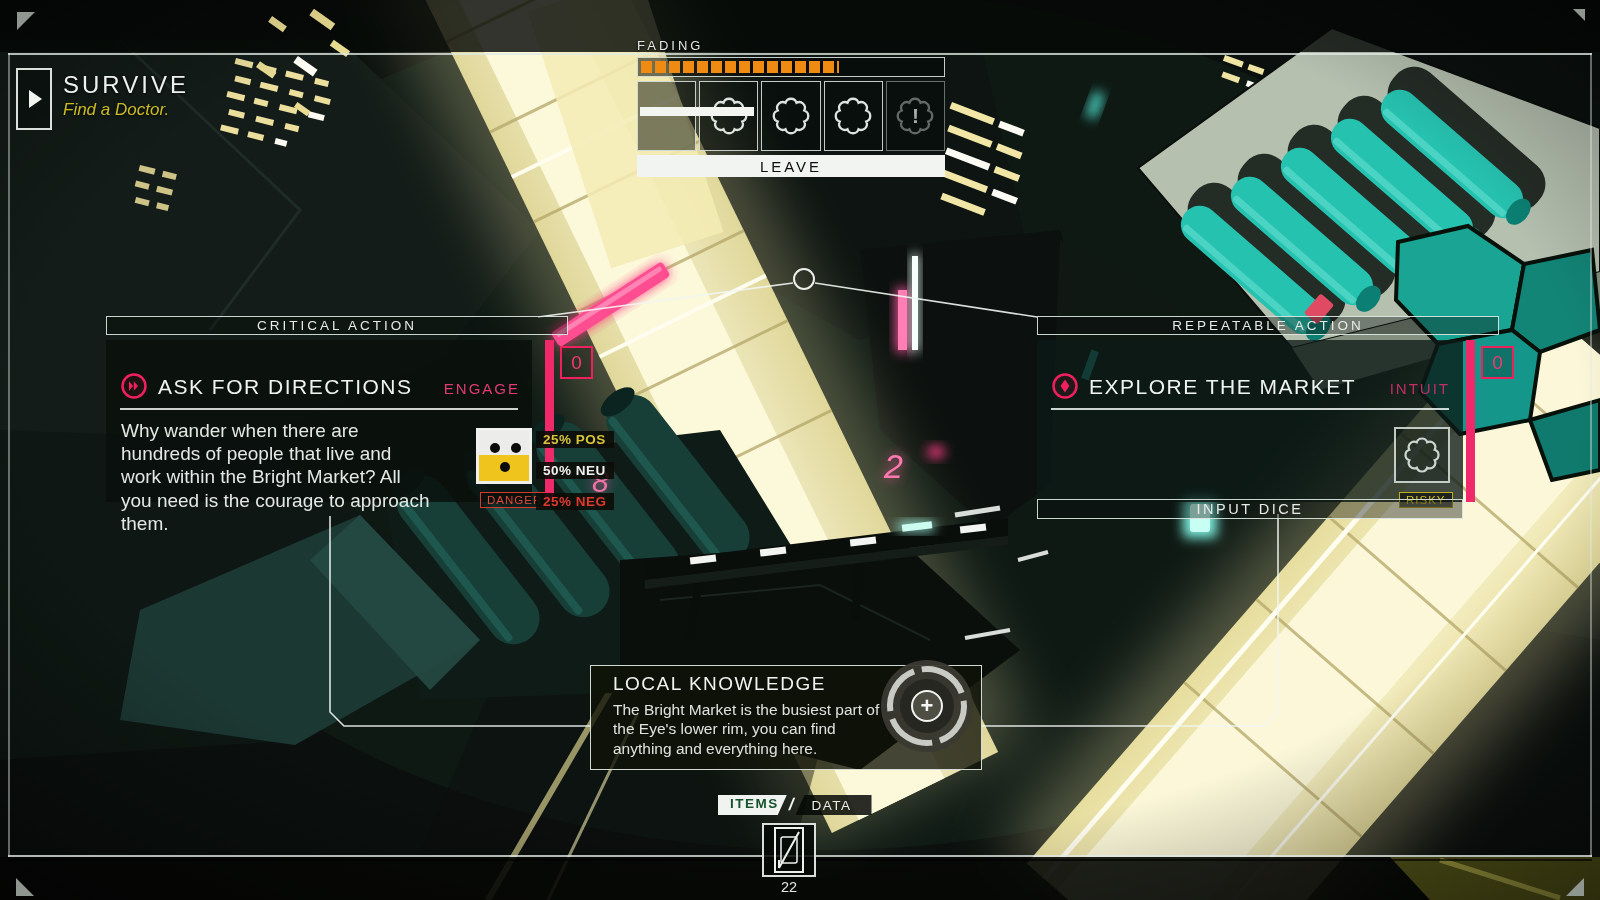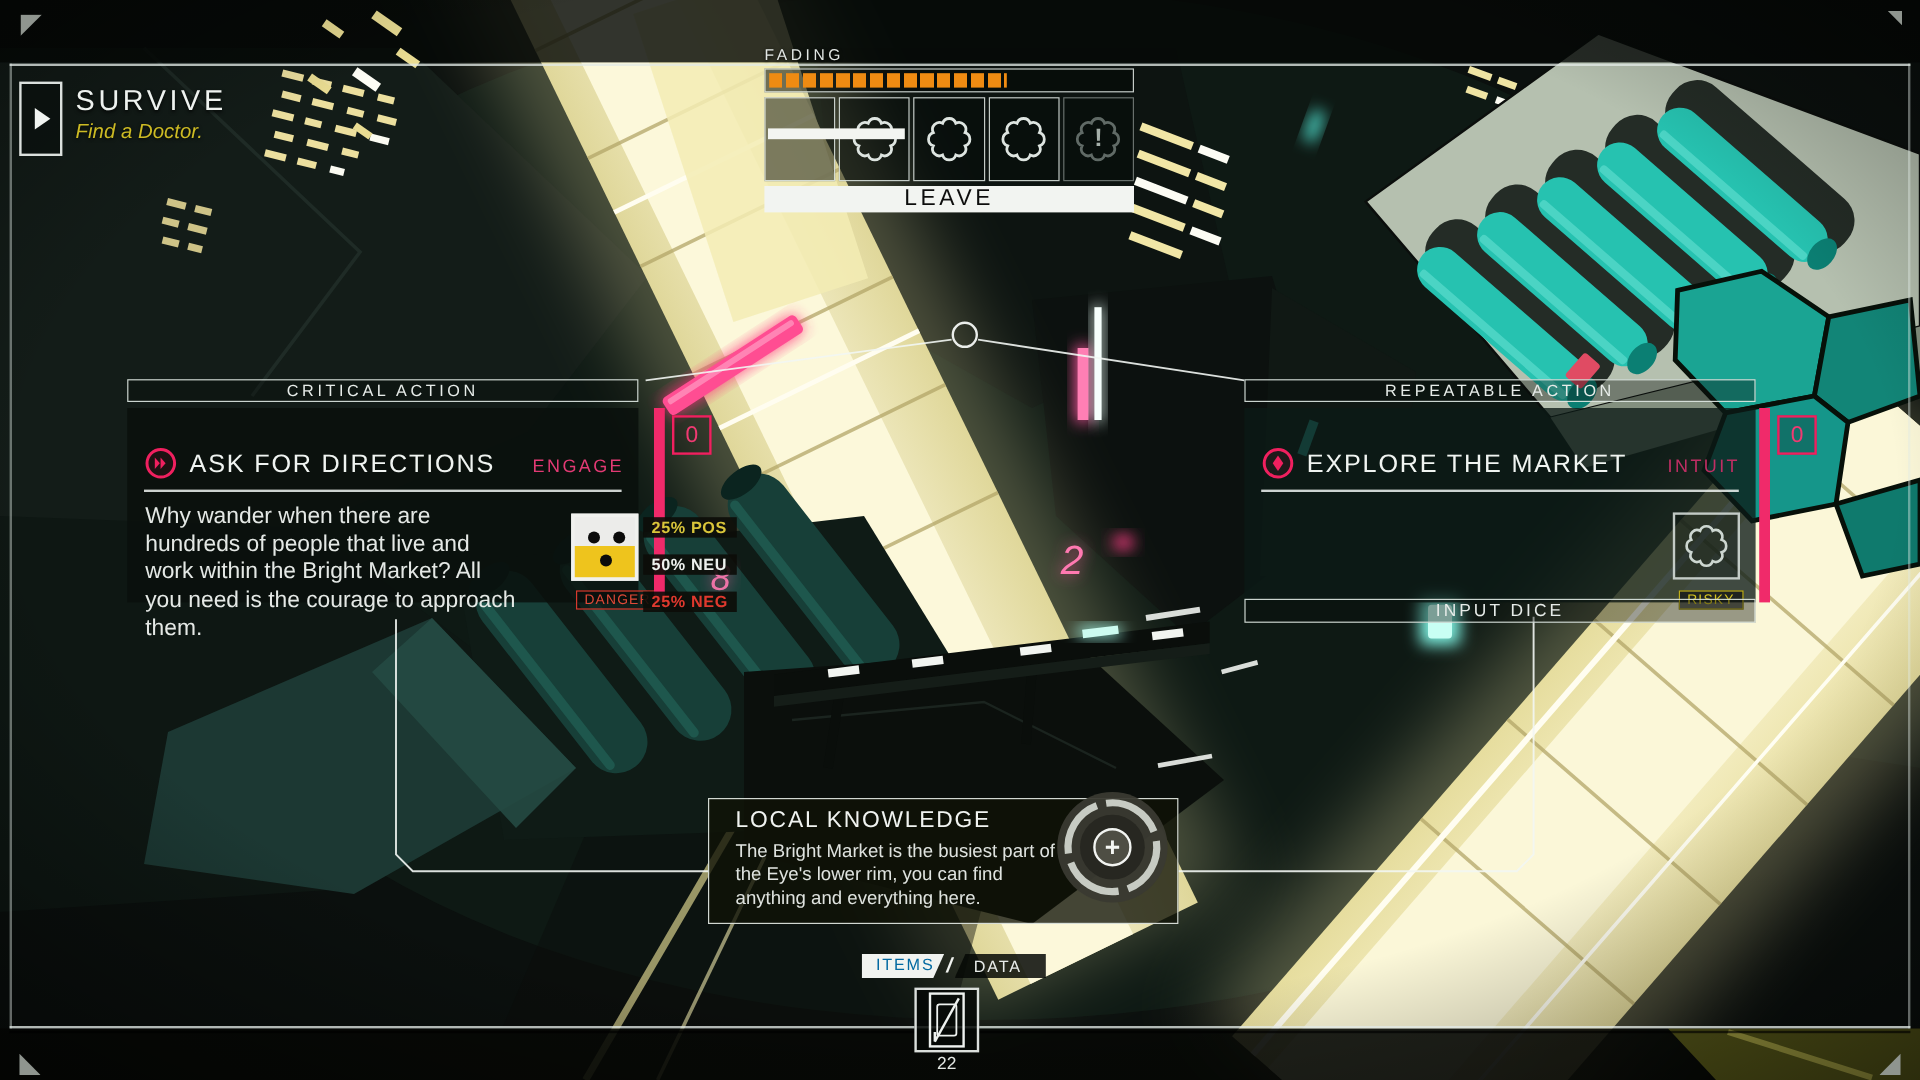--- a/index.html
+++ b/index.html
@@ -34,29 +34,29 @@
   .clock-seg{height:12px;width:66%;background:repeating-linear-gradient(90deg,#ef8b12 0 11px,rgba(0,0,0,0) 11px 14px);}
   .slots{margin-top:4px;display:flex;gap:3px;height:70px;}
   .slot{flex:1;border:1px solid rgba(228,236,232,.85);background:rgba(4,9,7,.5);position:relative;
         display:flex;align-items:center;justify-content:center;}
   .slot svg{width:46px;height:46px;color:#dde4e0;}
   .slot.dim{border-color:rgba(200,210,205,.5);}
   .slot.dim svg{color:rgba(170,182,176,.55);}
   .slot-warn{position:absolute;left:0;top:0;right:0;bottom:0;display:flex;align-items:center;justify-content:center;
              font-size:21px;font-weight:bold;color:rgba(205,215,209,.8);}
   .minibar{position:absolute;left:3px;top:101px;width:114px;height:9px;background:#f3f5f1;z-index:7;}
-  .leave-btn{margin-top:4px;height:22px;background:#f2f4f1;color:#0d0d0d;font-size:19px;letter-spacing:3px;
+  .leave-btn{margin-top:4px;height:22px;background:#f2f4f1;color:#0d0d0d;font-size:15px;letter-spacing:3px;
              display:flex;align-items:center;justify-content:center;cursor:pointer;}
 
   
   .node-ring{left:793px;top:268px;width:22px;height:22px;border:2px solid rgba(244,248,245,.95);border-radius:50%;z-index:4;}
 
   
   .ap{z-index:6;width:426px;height:212px;}
-  .ap-header{position:absolute;left:0;top:0;width:426px;height:19px;border:1px solid rgba(230,240,235,.88);
+  .ap-header{position:absolute;left:0;top:0;width:462px;height:19px;border:1px solid rgba(230,240,235,.88);
              background:rgba(8,12,10,.38);display:flex;align-items:center;justify-content:center;
              font-size:13.5px;letter-spacing:3px;color:#e6ebe8;}
   .ap-panel{position:absolute;left:0;top:24px;width:426px;height:162px;background:rgba(9,15,12,.84);}
   .ap-panel.teal{background:rgba(12,26,22,.78);}
   .ap-icon{position:absolute;left:14px;top:32px;width:28px;height:28px;}
   .ap-title{position:absolute;left:52px;top:35px;font-size:21px;letter-spacing:1.5px;color:#f0f4f1;white-space:nowrap;}
   .ap-skill{position:absolute;top:40px;font-size:15px;letter-spacing:2px;}
   .ap-divider{position:absolute;left:14px;top:68px;width:398px;height:2px;background:rgba(240,245,242,.85);}
   .ap-desc{position:absolute;left:15px;top:79px;width:314px;font-size:19px;line-height:1.22;color:#e4e8e5;}
   .ap-pinkbar{position:absolute;top:24px;width:9px;height:162px;background:#f02a6a;}
@@ -86,21 +86,21 @@
       background:rgba(16,18,6,.78);z-index:6;}
   .lk-title{position:absolute;left:22px;top:7px;font-size:19px;letter-spacing:1.5px;color:#f0f3f0;}
   .lk-desc{position:absolute;left:22px;top:34px;width:268px;font-size:15.5px;line-height:1.25;color:#dfe3df;}
   .gauge{position:absolute;left:288px;top:-8px;width:96px;height:96px;}
   .gauge-plus{position:absolute;left:0;top:0;width:96px;height:96px;display:flex;align-items:center;justify-content:center;
               font-size:22px;font-weight:bold;color:#f4f6f3;}
 
   
   .tabs{left:718px;top:795px;display:flex;align-items:stretch;height:20px;z-index:6;}
   .tab{display:flex;align-items:center;font-size:13.5px;letter-spacing:1.5px;cursor:pointer;}
-  .tab.items{background:#f1f3f0;color:#0369a1;font-weight:normal;padding:0 8px 4px 12px;
+  .tab.items{background:#f1f3f0;color:#14532d;font-weight:bold;padding:0 8px 4px 12px;
              clip-path:polygon(0 0,100% 0,calc(100% - 9px) 100%,0 100%);}
   .tab-sep{color:#f1f3f0;font-size:17px;font-weight:bold;margin:0 2px;transform:skewX(-12deg);}
   .tab.data{background:rgba(5,8,5,.85);color:#e8ece9;padding:0 20px 0 16px;
             clip-path:polygon(9px 0,100% 0,100% 100%,0 100%);}
 
   
   .dcount{left:762px;top:823px;width:54px;height:54px;border:2px solid rgba(238,242,239,.92);
           background:rgba(5,8,6,.85);display:flex;align-items:center;justify-content:center;z-index:6;}
   .dcount-num{left:762px;top:879px;width:54px;text-align:center;font-size:14.5px;color:#e2e6e2;z-index:6;}
 

